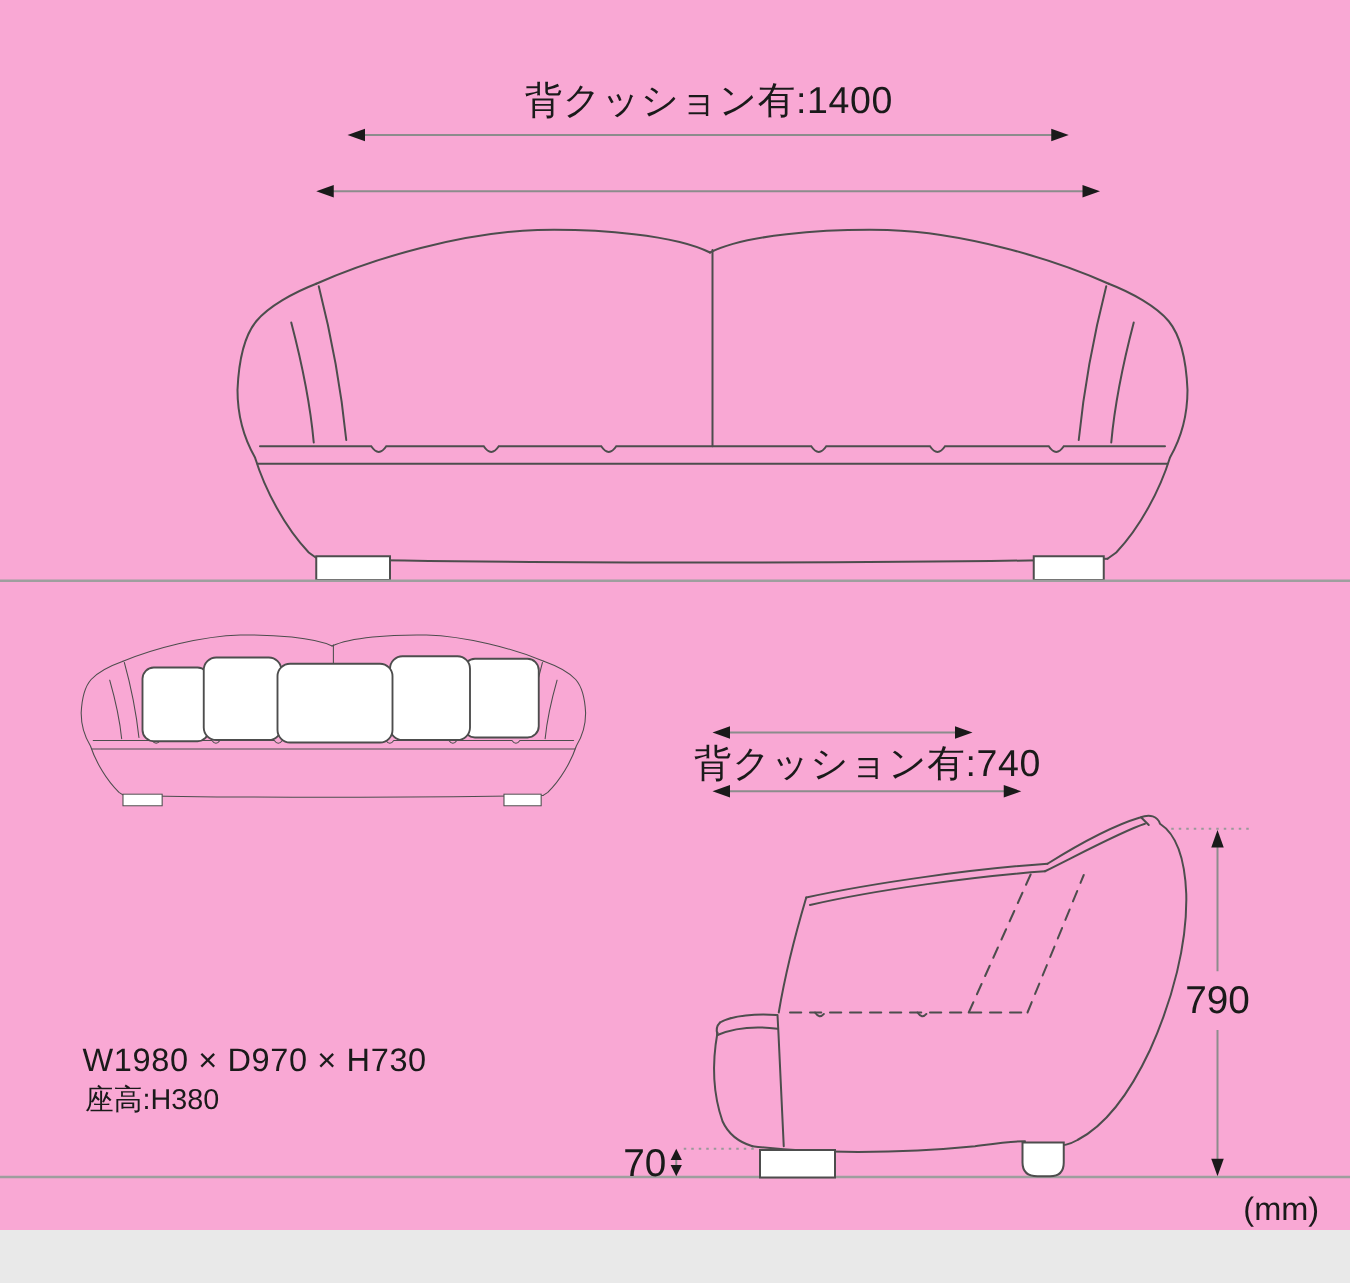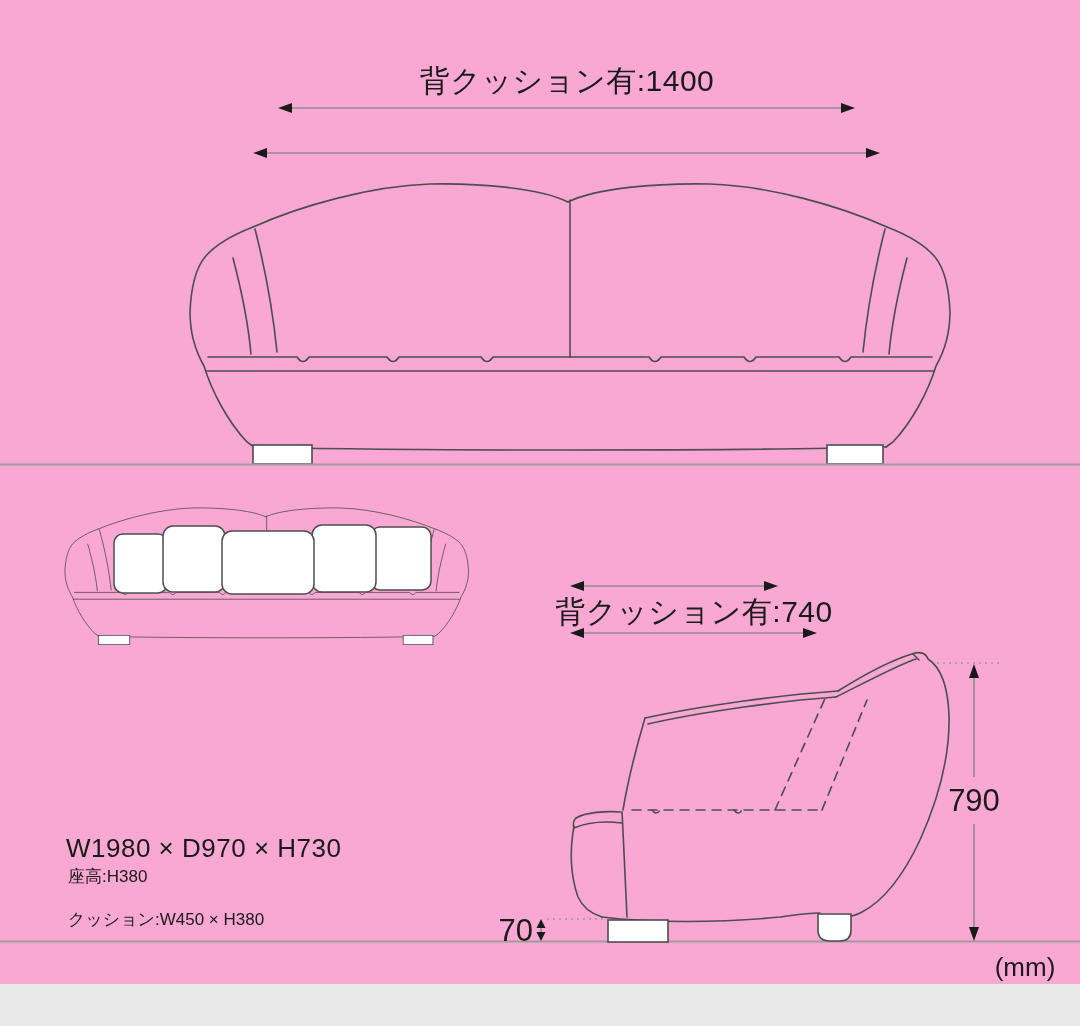--- a/index.html
+++ b/index.html
@@ -12,21 +12,21 @@
     color:#1b1b1b;
   }
   #lineart{position:absolute;left:0;top:0;width:1080px;height:1026px;}
   .lbl{position:absolute;white-space:nowrap;line-height:1;color:#1a1a1a;}
   .dim{font-size:30px;font-weight:500;letter-spacing:0.5px;}
   .dim-center{transform:translateX(-50%);}
   .num{font-size:31px;font-weight:500;}
   .title{font-size:40px;font-weight:bold;letter-spacing:0.5px;}
   .subtitle{font-size:23px;}
   .dims-line{font-size:26px;letter-spacing:0.5px;}
-  .spec{font-size:17px;text-align:center;}
+  .spec{font-size:23px;text-align:center;}
   .unit{font-size:26px;}
   .footer-bar{position:absolute;left:0;top:1016px;width:1080px;height:10px;background:#242424;}
 </style>
 </head>
 <body>
 
 <div id="stage">
 
   <svg id="lineart" viewBox="0 0 1080 1026">
 
@@ -152,21 +152,20 @@
 
 
   <div class="lbl dim dim-center" style="left:694px;top:597px;">背クッション有:740</div>
 
 
 
   <div class="lbl dims-line" style="left:66px;top:817px;margin-top:18px;">W1980 × D970 × H730</div>
 
   <div class="lbl spec" style="left:68px;top:868px;">座高:H380</div>
 
-  <div class="lbl spec" style="left:68px;top:911px;">クッション:W450 × H380</div>
 
   <div class="lbl num" style="left:974px;top:800px;transform:translate(-50%,-50%);">790</div>
 
   <div class="lbl num" style="left:533px;top:915px;transform:translateX(-100%);">70</div>
 
   <div class="lbl unit" style="left:1025px;top:954px;transform:translateX(-50%);">(mm)</div>
 
   <div class="footer-bar"></div>
 </div>
 

